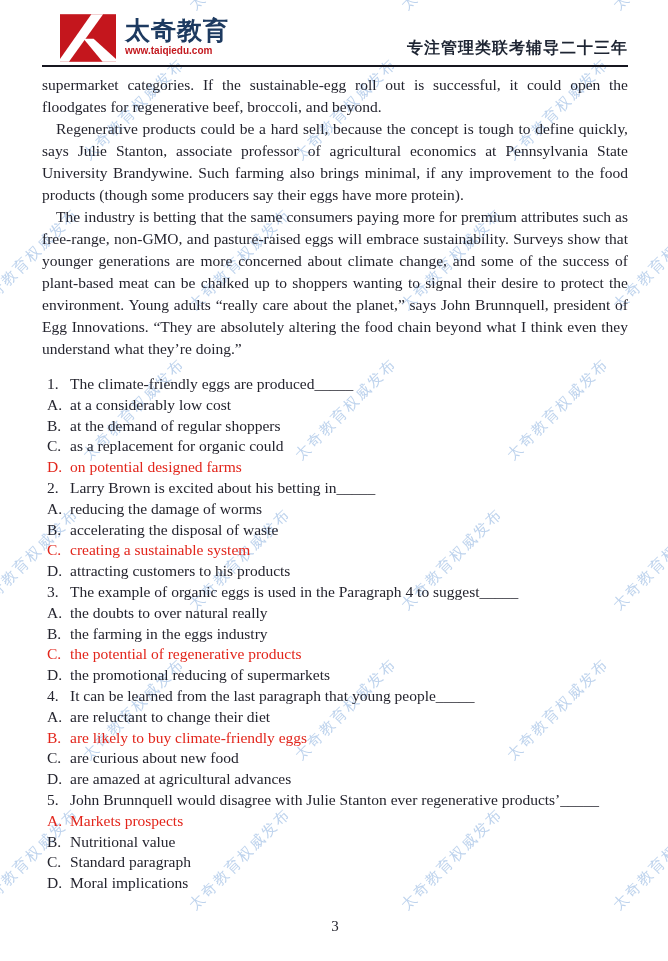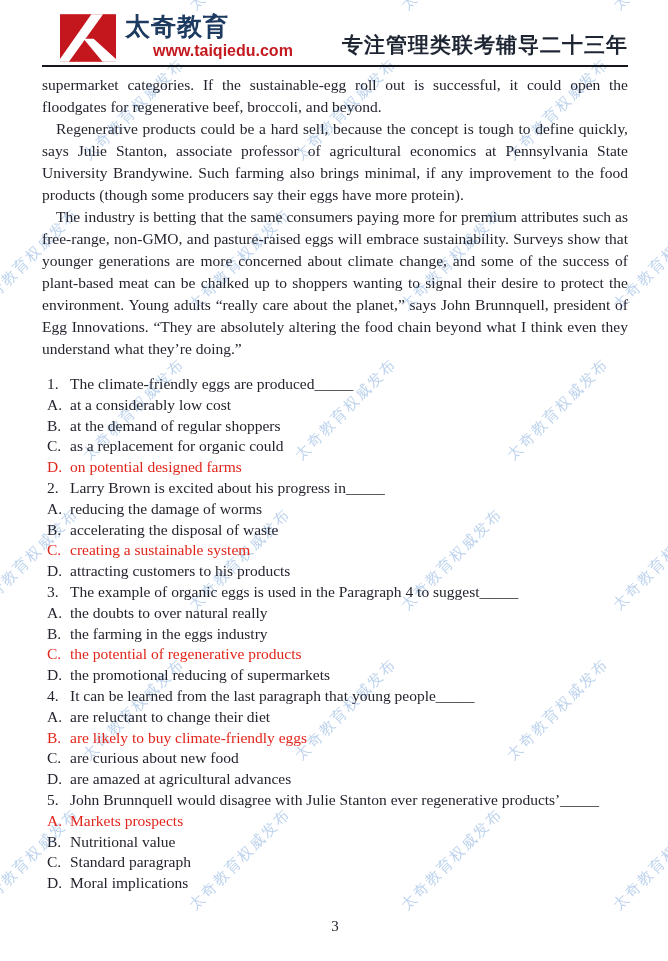--- a/index.html
+++ b/index.html
@@ -32,25 +32,25 @@
   }
   .brand { display:flex; align-items:center; gap:9px; margin-left:18px; }
   .kmark { width:56px; height:48px; display:block; }
   .brand-text { display:flex; flex-direction:column; line-height:1.05; padding-bottom:2px; }
   .brand-cn {
     font-family:"DejaVu Sans","Liberation Sans",sans-serif;
     font-weight:bold; font-size:25px; letter-spacing:1px; color:#1d3a60;
   }
   .brand-url {
     font-family:"Liberation Sans","DejaVu Sans",sans-serif;
-    font-weight:bold; font-size:16px; color:#c3191f; margin-top:2px;margin-left:28px;
+    font-weight:bold; font-size:10px; color:#c3191f; margin-top:2px;
   }
   .slogan {
     font-family:"Liberation Serif","DejaVu Serif",serif;
-    font-weight:bold; font-size:21px; color:#1e2533;
+    font-weight:bold; font-size:16px; color:#1e2533;
     padding-bottom:3px; letter-spacing:1px;
   }
 
   .passage { margin-top:7px; font-size:15.5px; line-height:22px; text-align:justify; }
   .passage p { margin:0; }
   .passage p.indent { text-indent:14px; }
 
   .questions { margin-top:14px; font-size:15.5px; line-height:20.8px; }
   .qrow { display:flex; padding-left:5px; }
   .qlabel { flex:none; width:23px; }
@@ -136,21 +136,21 @@
       </div>
       <div class="qrow answer">
         <span class="qlabel">D.</span>
         <span class="qtext">on potential designed farms</span>
       </div>
     </div>
 
     <div>
       <div class="qrow">
         <span class="qlabel">2.</span>
-        <span class="qtext">Larry Brown is excited about his progress in_____</span>
+        <span class="qtext">Larry Brown is excited about his betting in_____</span>
       </div>
       <div class="qrow">
         <span class="qlabel">A.</span>
         <span class="qtext">reducing the damage of worms</span>
       </div>
       <div class="qrow">
         <span class="qlabel">B.</span>
         <span class="qtext">accelerating the disposal of waste</span>
       </div>
       <div class="qrow answer">

